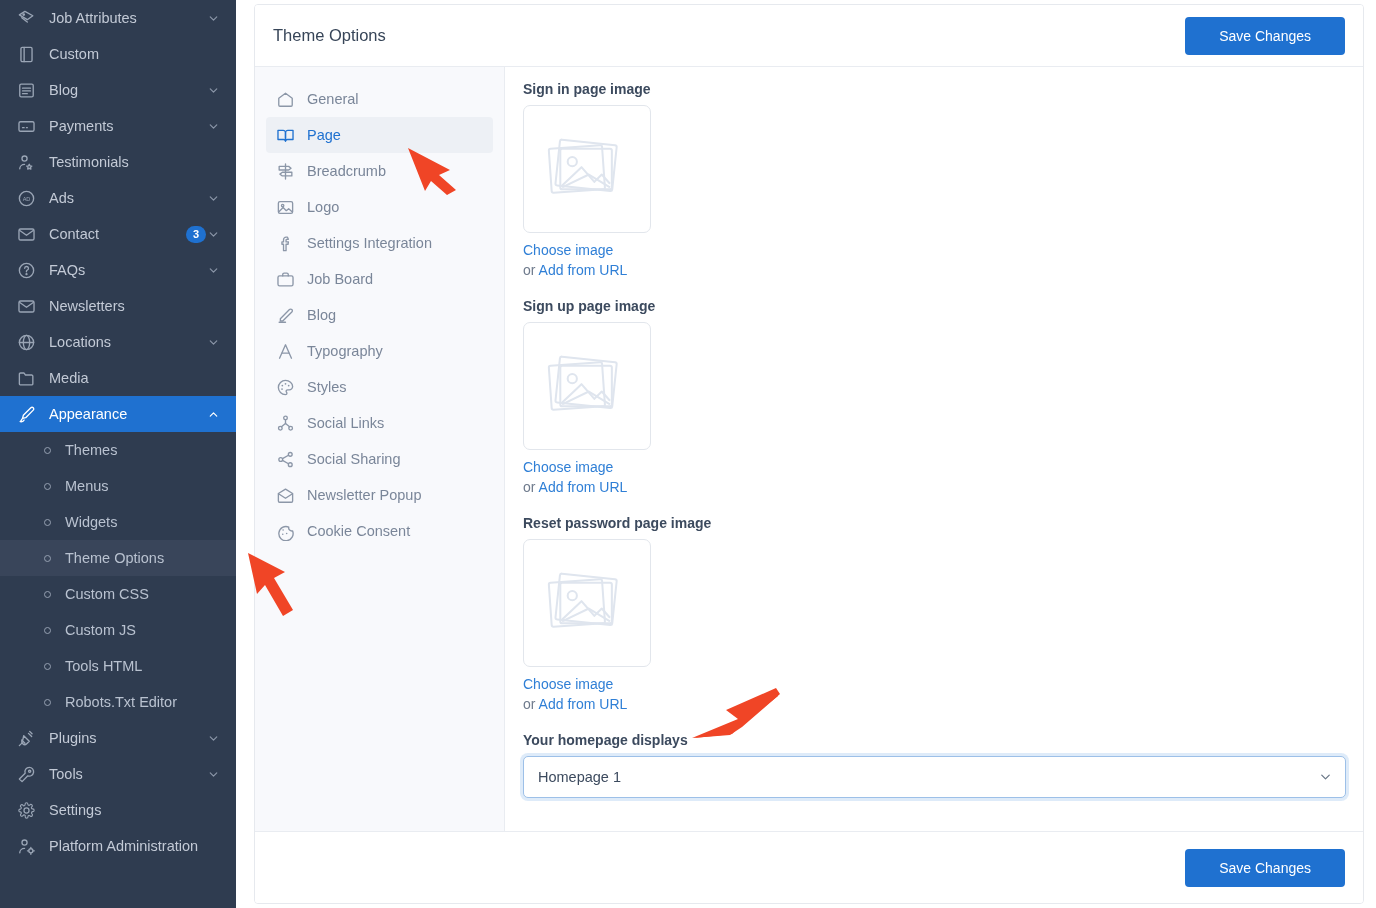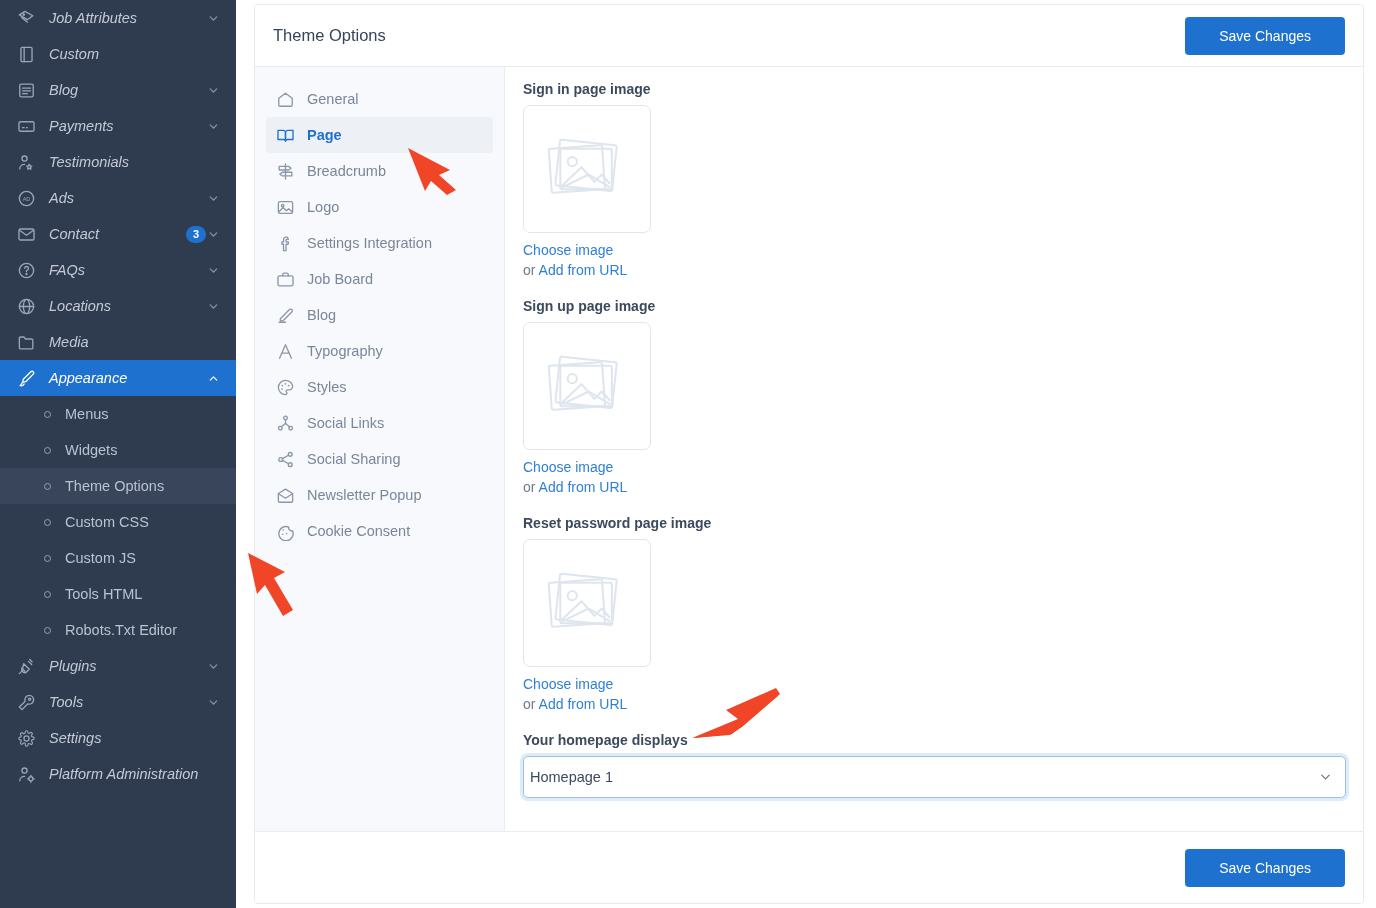--- a/index.html
+++ b/index.html
@@ -26,21 +26,21 @@
     font-size: 14.5px;
     position: relative;
     cursor: pointer;
   }
   .side-item .ico {
     width: 20px; height: 20px; min-width:20px;
     margin-right: 13px;
     display: flex; align-items: center; justify-content: center;
     color: #9aa5b5;
   }
-  .side-item .lbl { white-space: nowrap; flex: 1; font-style: italic; }
+  .side-item .lbl { white-space: nowrap; flex: 1; }
   .side-item .chev { color:#8b96a8; width:14px; height:14px; display:flex; align-items:center;justify-content:center;}
   .side-item.active {
     background: #1f71d0;
     color: #ffffff;
   }
   .side-item.active .ico { color:#ffffff; }
   .side-item.active .chev { color:#ffffff; }
   .badge {
     background: #1f71d0; color:#fff;
     font-size: 11px; font-weight: bold;
@@ -120,21 +120,20 @@
   }
   .nav-item .nico {
     width: 19px; height:19px; min-width:19px;
     margin-right: 12px;
     display:flex; align-items:center; justify-content:center;
     color:#8c97a8;
   }
   .nav-item.active {
     background: #edf0f5;
     color: #1f71d0;
-    font-weight: bold;
   }
   .nav-item.active .nico { color: #1f71d0; }
 
   .form-pane {
     flex:1;
     padding: 14px 20px 10px 18px;
     background:#ffffff;
     overflow: hidden;
   }
   .field-label {
@@ -159,21 +158,21 @@
     margin-top: 8px;
   }
   select.homepage-select {
     width: 100%;
     height: 42px;
     border: 1px solid #9dc0e8;
     border-radius: 5px;
     background: #ffffff;
     font-size: 14.5px;
     color: #3c4a5e;
-    padding: 0 34px 0 6px;
+    padding: 0 34px 0 14px;
     appearance: none;
     -webkit-appearance: none;
     outline: none;
     box-shadow: 0 0 0 3px rgba(160,198,238,0.35);
     font-family: "Liberation Sans", sans-serif;
     cursor: pointer;
   }
   .sel-chev {
     position: absolute; right: 13px; top: 50%;
     transform: translateY(-50%);
@@ -303,20 +302,29 @@
           <span class="lbl">FAQs</span>
           <span class="chev">
             <svg width="13" height="13" viewBox="0 0 24 24" fill="none" stroke="currentColor" stroke-width="2.2" stroke-linecap="round" stroke-linejoin="round">
               <polyline points="6 9 12 15 18 9"></polyline>
             </svg>
           </span>
         </div>
         <div class="side-item">
           <span class="ico">
             <svg width="19" height="19" viewBox="0 0 24 24" fill="none" stroke="currentColor" stroke-width="1.7" stroke-linecap="round" stroke-linejoin="round">
+              <rect x="2.5" y="5" width="19" height="14" rx="2"></rect>
+              <polyline points="3.5,7 12,13 20.5,7"></polyline>
+            </svg>
+          </span>
+          <span class="lbl">Newsletters</span>
+        </div>
+        <div class="side-item">
+          <span class="ico">
+            <svg width="19" height="19" viewBox="0 0 24 24" fill="none" stroke="currentColor" stroke-width="1.7" stroke-linecap="round" stroke-linejoin="round">
               <circle cx="12" cy="12" r="9"></circle>
               <ellipse cx="12" cy="12" rx="4" ry="9"></ellipse>
               <line x1="3" y1="12" x2="21" y2="12"></line>
             </svg>
           </span>
           <span class="lbl">Locations</span>
           <span class="chev">
             <svg width="13" height="13" viewBox="0 0 24 24" fill="none" stroke="currentColor" stroke-width="2.2" stroke-linecap="round" stroke-linejoin="round">
               <polyline points="6 9 12 15 18 9"></polyline>
             </svg>
@@ -339,20 +347,24 @@
           </span>
           <span class="lbl">Appearance</span>
           <span class="chev">
             <svg width="13" height="13" viewBox="0 0 24 24" fill="none" stroke="currentColor" stroke-width="2.2" stroke-linecap="round" stroke-linejoin="round">
               <polyline points="18 15 12 9 6 15"></polyline>
             </svg>
           </span>
         </div>
       </div>
     <div class="submenu" id="sidebar-sub">
+        <div class="sub-item">
+          <span class="sub-dot"></span>
+          <span>Themes</span>
+        </div>
         <div class="sub-item">
           <span class="sub-dot"></span>
           <span>Menus</span>
         </div>
         <div class="sub-item">
           <span class="sub-dot"></span>
           <span>Widgets</span>
         </div>
         <div class="sub-item active">
           <span class="sub-dot"></span>

